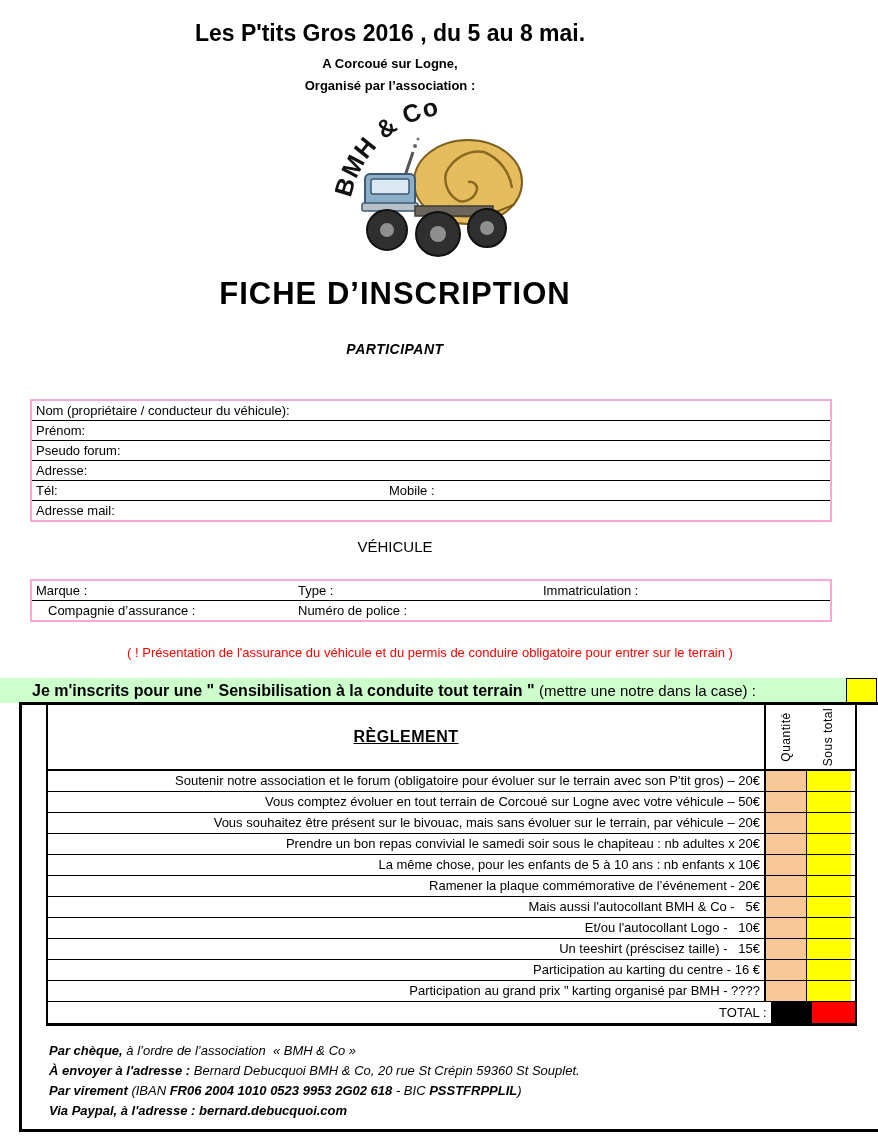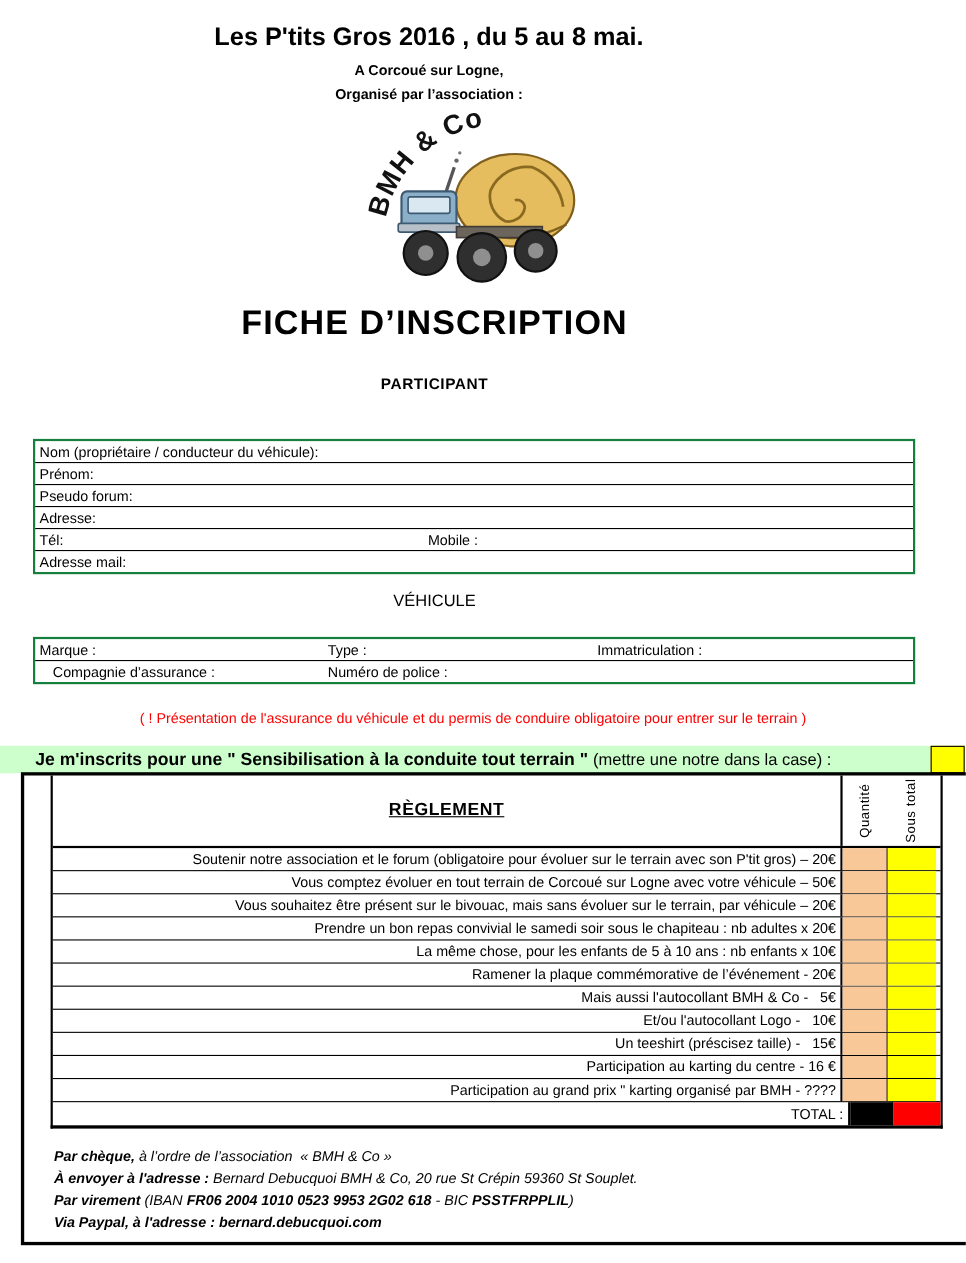--- a/index.html
+++ b/index.html
@@ -12,25 +12,25 @@
 
   
   #header{left:30px;top:20px;width:720px;}
   #main-title{font-size:23px;font-weight:bold;}
   #subtitle1{font-size:13px;font-weight:bold;margin-top:9px;}
   #subtitle2{font-size:13px;font-weight:bold;margin-top:7px;}
 
   #logo{left:335px;top:102px;width:215px;height:162px;}
 
   #form-title{left:30px;top:276px;width:730px;font-size:31px;font-weight:bold;letter-spacing:1px;}
-  #participant-heading{left:30px;top:341px;width:730px;font-size:14px;font-weight:bold;letter-spacing:.5px;}
+  #participant-heading{left:30px;top:341px;width:730px;font-size:14px;font-weight:bold;letter-spacing:.5px;font-style:italic;}
   #vehicule-heading{left:30px;top:538px;width:730px;font-size:15px;font-weight:normal;}
 
   
-  .ftable{border:2px solid #15803d;width:798px;left:30px;}
+  .ftable{border:2px solid #f9a8d4;width:798px;left:30px;}
   .trow{position:relative;height:19px;border-bottom:1px solid #000;white-space:pre;}
   .trow:last-child{border-bottom:none;}
   .trow .cell-label{position:absolute;top:0;font-size:13px;line-height:19px;white-space:pre;}
   #participant-table{top:399px;}
   #vehicule-table{top:579px;}
 
   #insurance-note{left:30px;top:645px;width:800px;font-size:13px;color:var(--note-red,#f00);}
 
   
   #sensi-bar{left:0;top:678px;width:846px;height:25px;background:var(--highlight-green,#cfc);

